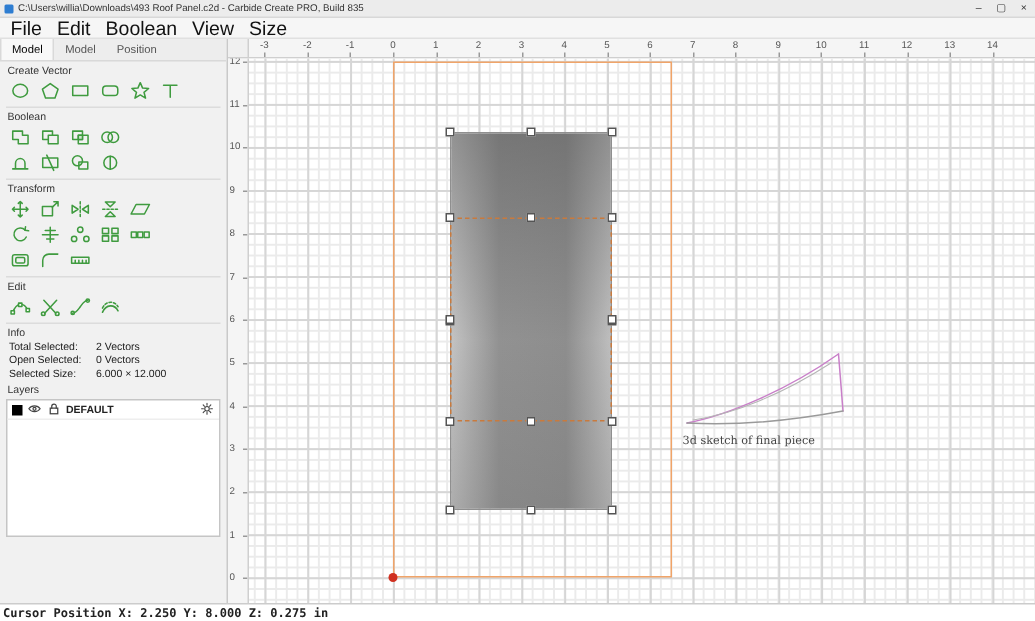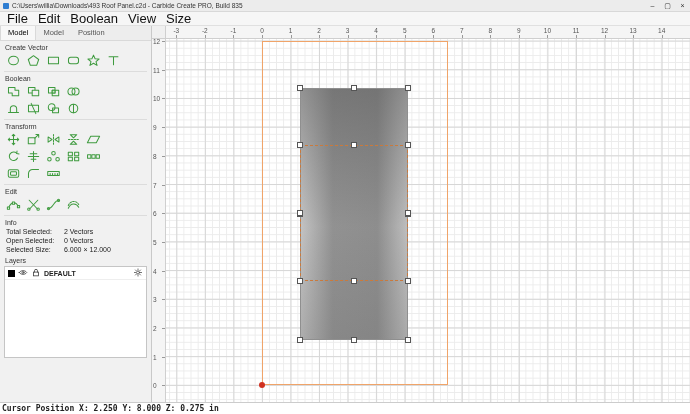--- a/index.html
+++ b/index.html
@@ -436,17 +436,26 @@
       <div class="handle" style="left: 131px; top: 103px;"></div>
       <div class="handle" style="left: 185px; top: 103px;"></div>
       <div class="handle" style="left: 239px; top: 103px;"></div>
       <div class="handle" style="left: 131px; top: 171px;"></div>
       <div class="handle" style="left: 239px; top: 171px;"></div>
       <div class="handle" style="left: 131px; top: 239px;"></div>
       <div class="handle" style="left: 185px; top: 239px;"></div>
       <div class="handle" style="left: 239px; top: 239px;"></div>
     </div>
   <div class="origin"></div>
+  <div class="sketch">
+    <svg viewBox="0 0 118 58">
+      <path d="M3,52 C30,47 70,30 104,6" stroke="var(--sketch-magenta)" stroke-width="1"></path>
+      <path d="M104,6 L107,44" stroke="var(--sketch-magenta)" stroke-width="1"></path>
+      <path d="M3,52 C40,54 75,50 107,44" stroke="#9a9a9a" stroke-width="1"></path>
+      <path d="M7,50 C35,46 68,32 99,12" stroke="#b5b5b5" stroke-width="0.7"></path>
+    </svg>
+    <div class="caption">3d sketch of final piece</div>
+  </div>
 </div>
 
 <div class="statusbar">
   <span>Cursor Position X: 2.250 Y: 8.000 Z: 0.275 in</span>
 </div>
 
 </body></html>

